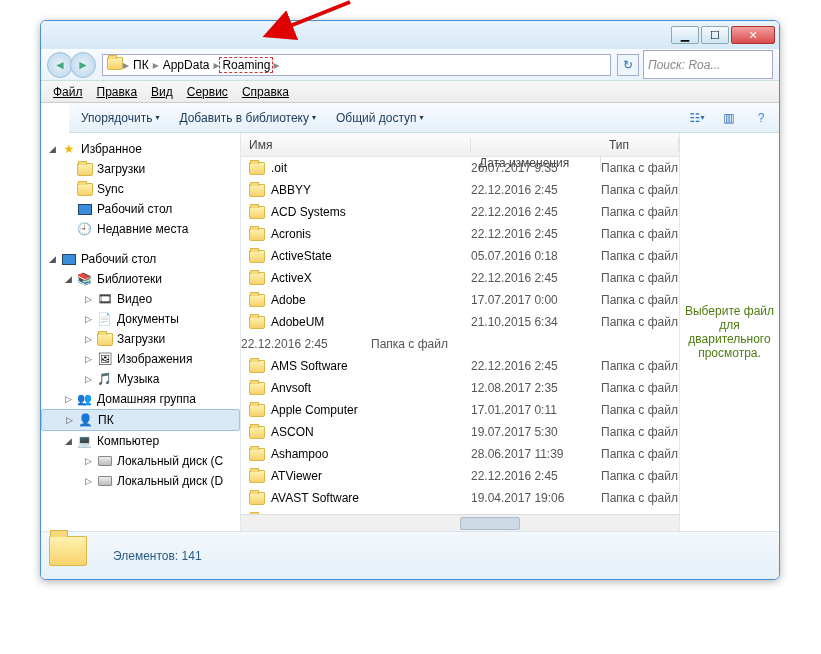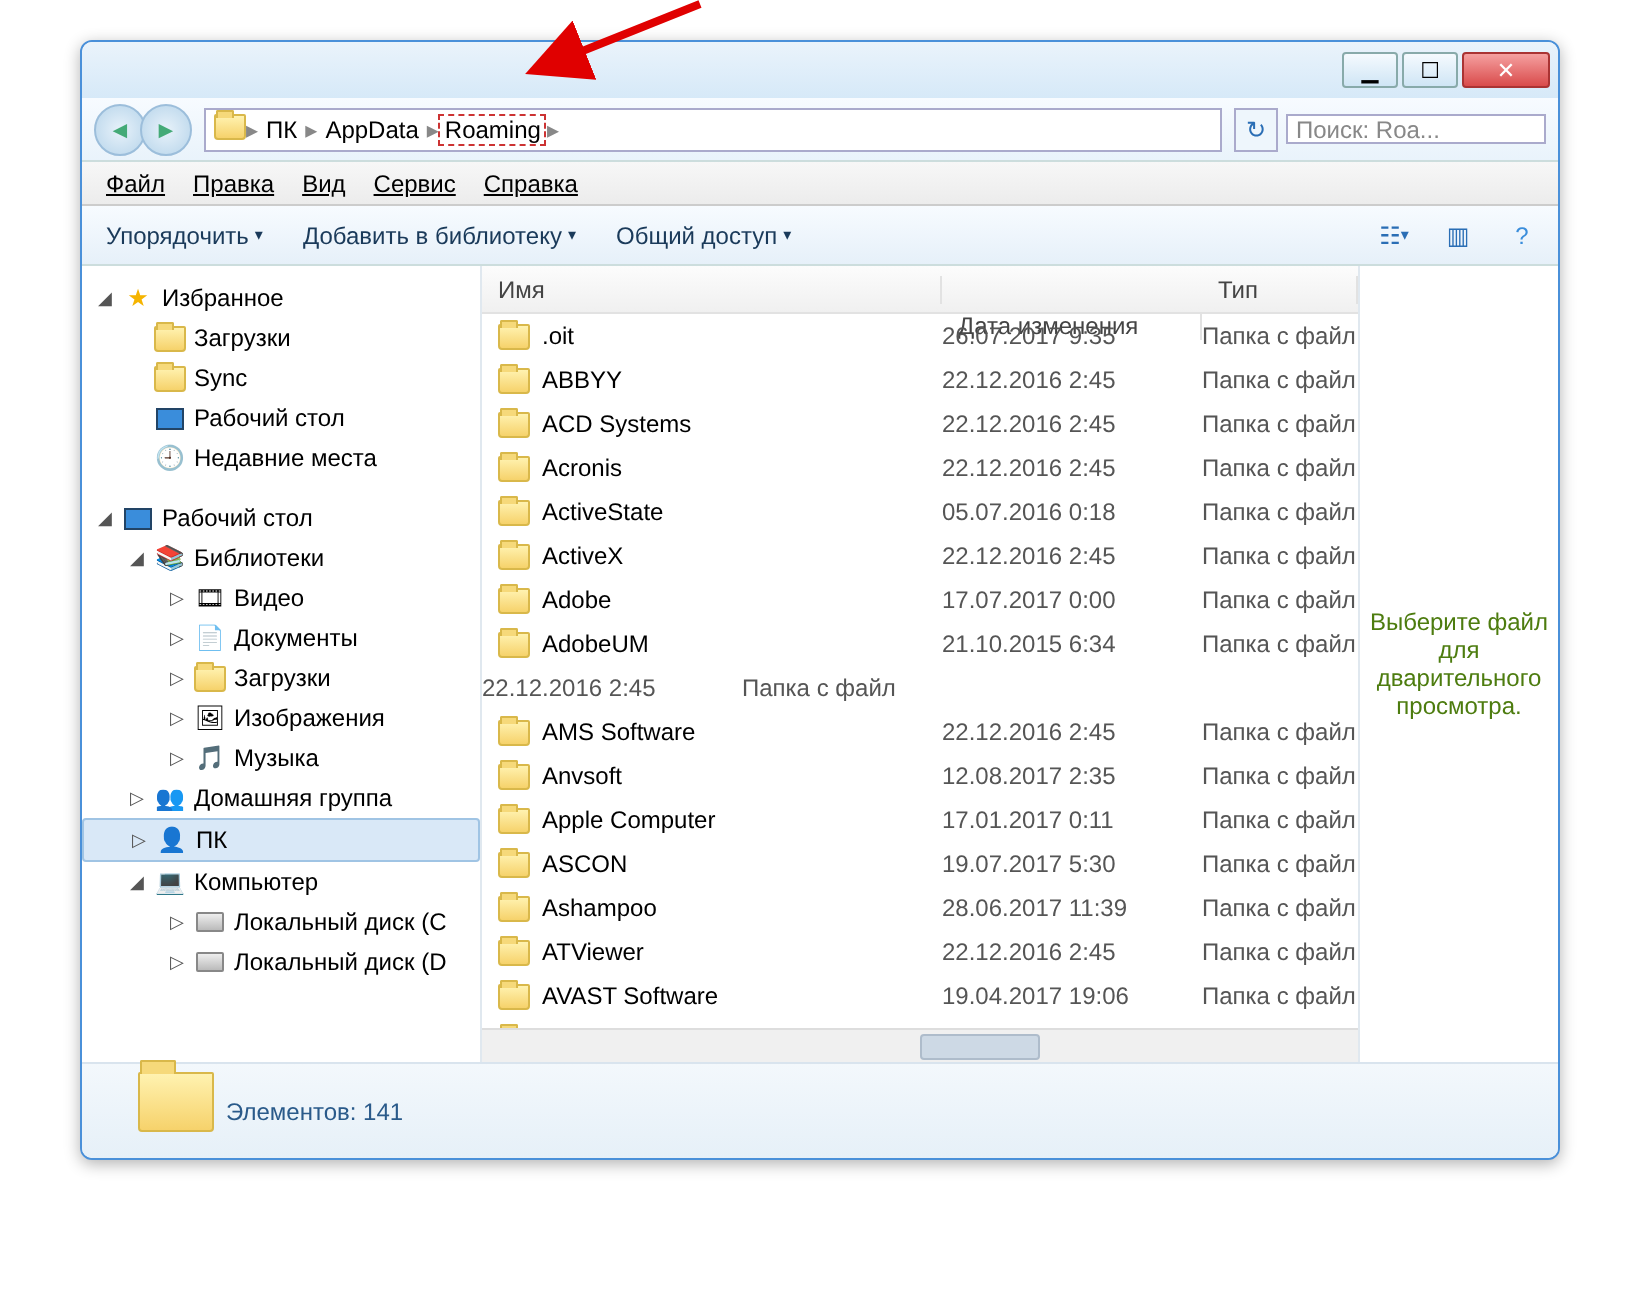--- a/index.html
+++ b/index.html
@@ -19,27 +19,27 @@
 
 .navbar { height: 32px; display: flex; align-items: center; padding: 2px 6px; background: linear-gradient(#f7fbff,#e9f3fb); border-bottom:1px solid #cdd; }
 .navbtns { display:flex; gap:0; }
 .navbtn { width:26px; height:26px; border-radius:50%; background: radial-gradient(#e8f2fa,#b6d4ea); border:1px solid #9cbedb; display:flex; align-items:center; justify-content:center; color:#4a7; cursor:pointer; }
 .navbtn + .navbtn { margin-left:-3px; }
 .addr { flex:1; height:22px; margin:0 6px; border:1px solid #aac; background:#fff; display:flex; align-items:center; padding:0 4px; font-size:12px; }
 .addr .crumb { padding:0 4px; cursor:pointer; }
 .addr .sep { color:#888; }
 .addr .highlight { background:#fff; border:1px dashed #c33; padding:0 2px; }
 .refresh { width:22px; height:22px; border:1px solid #aac; background:#eef6fc; display:flex; align-items:center; justify-content:center; cursor:pointer; color:#2a6eb5; }
-.search { width:130px; height:15px; margin-left:4px; border:1px solid #aac; background:#fff; padding:0 4px; color:#888; display:flex; align-items:center; }
+.search { width:130px; height:29px; margin-left:4px; border:1px solid #aac; background:#fff; padding:0 4px; color:#888; font-style:italic; display:flex; align-items:center; }
 
 .menubar { height:22px; background:linear-gradient(#f7f7f7,#ececec); border-bottom:1px solid #ccc; display:flex; align-items:center; padding:0 6px; gap:2px; }
 .menubar span { padding:2px 6px; cursor:pointer; }
 .menubar span u { text-decoration: underline; }
 
-.toolbar { height:30px; background:linear-gradient(#f7fbff,#e6f0f9); border-bottom:1px solid #cdd; display:flex; align-items:center; padding:0 6px; gap:8px; color:#1a3a5a; }
+.toolbar { height:30px; background:linear-gradient(#f7fbff,#e6f0f9); border-bottom:1px solid #cdd; display:flex; align-items:center; padding:0 6px; gap:8px; color:#1a3a5a;margin-left:28px; }
 .toolbar .tbtn { padding:3px 6px; cursor:pointer; display:flex; align-items:center; gap:3px; border-radius:3px; }
 .toolbar .spacer { flex:1; }
 .toolbar .iconbtn { width:24px; height:22px; cursor:pointer; display:flex; align-items:center; justify-content:center; color:#2a6eb5; }
 .tri { font-size:8px; }
 
 .body { display:flex; height: calc(100% - 28px - 32px - 22px - 30px - 48px); }
 
 .sidebar { width:200px; border-right:1px solid #e0e8ef; overflow:hidden; padding:6px 0; background:#fff; }
 .tree { list-style:none; }
 .tree li { display:flex; align-items:center; padding:2px 4px 2px 8px; cursor:pointer; white-space:nowrap; }
@@ -62,21 +62,21 @@
 .row { display:flex; align-items:center; height:22px; cursor:pointer; }
 .row .c-name { width:230px; padding-left:8px; display:flex; align-items:center; gap:6px; }
 .row .c-date { width:130px; color:#555; }
 .row .c-type { flex:1; color:#555; overflow:hidden; white-space:nowrap; }
 
 .hscroll { height:17px; background:#f0f0f0; border-top:1px solid #ddd; display:flex; align-items:center; }
 .hscroll .thumb { width:60px; height:13px; background:#cdd9e5; border:1px solid #aebccb; border-radius:2px; margin-left:50%; }
 
 .preview { width:100px; border-left:1px solid #e0e8ef; display:flex; align-items:center; justify-content:center; text-align:center; color:#4d7c0f; padding:4px; }
 
-.status { height:48px; border-top:1px solid #d9e4ee; background:linear-gradient(#f3f8fc,#e6f0f8); display:flex; align-items:center; padding:4px 28px; gap:4px; }
+.status { height:48px; border-top:1px solid #d9e4ee; background:linear-gradient(#f3f8fc,#e6f0f8); display:flex; align-items:center; padding:4px 8px; gap:24px; }
 .status .bigicon { width:40px; height:40px; }
 .status .txt { color:#2a5a8a; }
 
 
 .ico-folder { width:16px; height:13px; background:linear-gradient(#fff2b0,#f6d26b); border:1px solid #d9b84a; border-radius:1px 1px 2px 2px; position:relative; display:inline-block; }
 .ico-folder::before { content:""; position:absolute; top:-3px; left:0; width:7px; height:3px; background:#f6d97a; border:1px solid #d9b84a; border-bottom:none; border-radius:1px 1px 0 0; }
 .ico-folder.big { width:38px; height:30px; }
 .ico-folder.big::before { width:16px; height:6px; top:-7px; }
 .ico-star { color:#f5b400; }
 .ico-desktop { width:14px; height:11px; background:#3a8ddb; border:1px solid #246; display:inline-block; }

